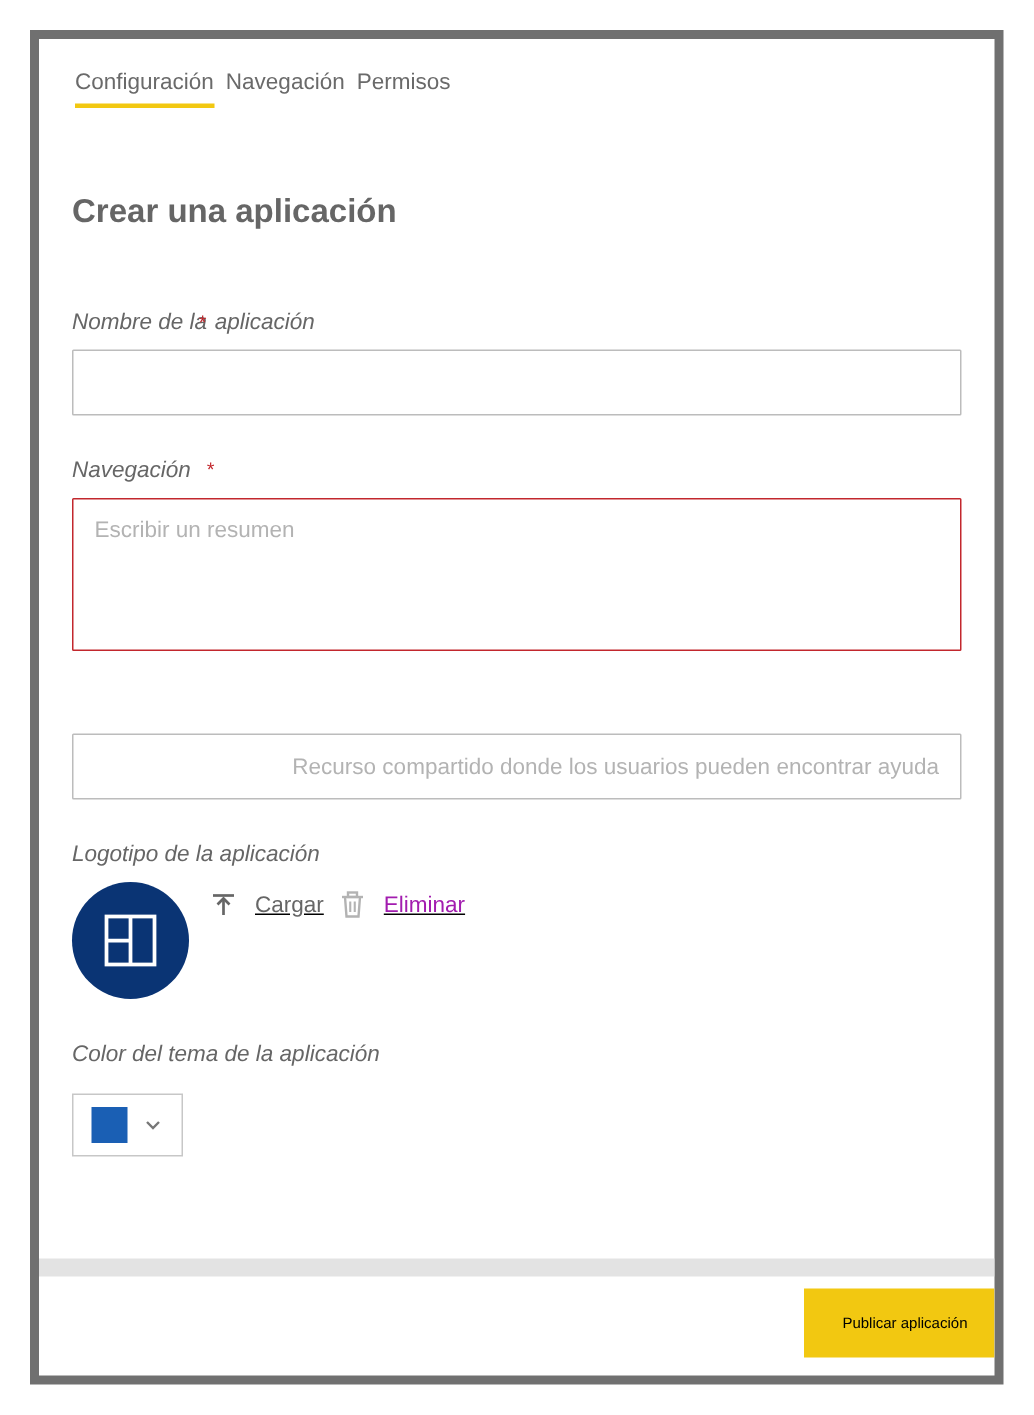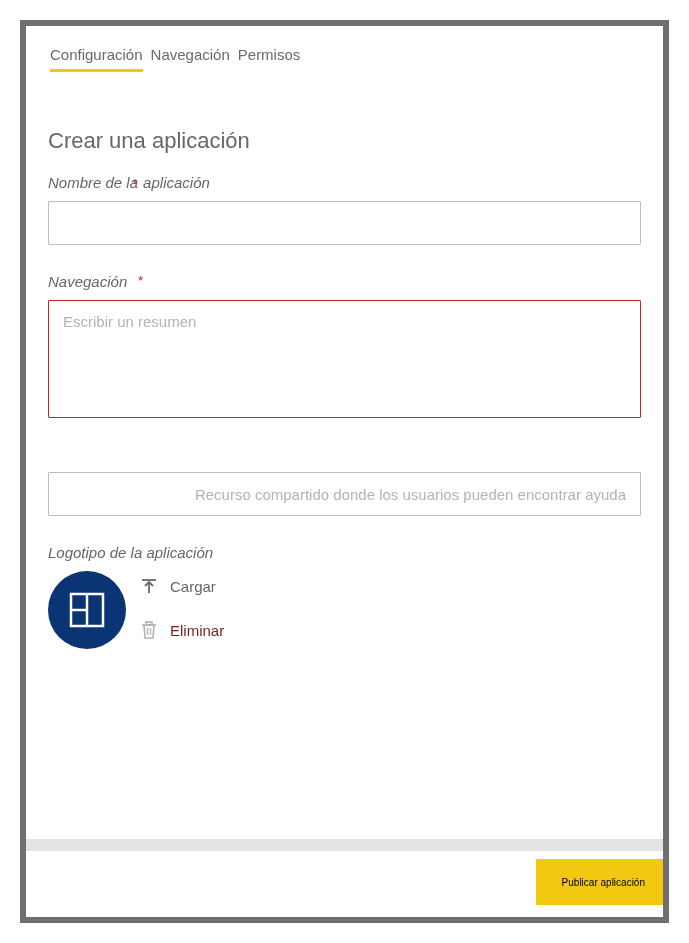--- a/index.html
+++ b/index.html
@@ -38,22 +38,22 @@
     .tab.active {
       border-bottom: 3px solid #f2c811;
       color: #6a6a6a;
     }
     .section {
       padding: 54px 22px 0 22px;
     }
     .page-title {
       font-size: 22px;
       color: #666;
-      font-weight: 400;
-      margin-bottom: 20px;
+      font-weight: 700;
+      margin-bottom: 52px;
     }
     .field-group {
       margin-bottom: 28px;
     }
     .field-label {
       font-size: 15px;
       color: #666;
       margin-bottom: 10px;
       display: block;
       font-style: italic;
@@ -77,21 +77,21 @@
       font-size: 15px;
       padding: 0 14px;
       color: #333;
       background: #fff;
       border-radius: 1px;
       text-align: right;
     }
     .text-input::placeholder { color: #b3b3b3; }
     .textarea {
       width: 100%;
-      height: 118px;
+      height: 102px;
       border: 1px solid #c2272d;
       font-size: 15px;
       padding: 12px 14px;
       color: #333;
       background: #fff;
       resize: none;
       font-family: inherit;
       border-radius: 1px;
     }
     .textarea::placeholder { color: #b3b3b3; }
@@ -105,33 +105,34 @@
       width: 78px;
       height: 78px;
       border-radius: 50%;
       background: #0a3474;
       display: flex;
       align-items: center;
       justify-content: center;
     }
     .logo-actions {
       display: flex;
-      flex-direction: column;
-      gap: 26px;
+      flex-direction: row;
+      gap: 10px;
       padding-top: 6px;
+      text-decoration: underline;
     }
     .logo-action {
       display: flex;
       align-items: center;
       gap: 12px;
       font-size: 15px;
       cursor: pointer;
     }
     .logo-action.upload { color: #666; }
-    .logo-action.delete { color: #7f1d1d; cursor: default; }
+    .logo-action.delete { color: #a21caf; cursor: default; }
     .color-picker {
       display: inline-flex;
       align-items: center;
       gap: 10px;
       border: 1px solid #c7c7c7;
       padding: 8px 12px;
       cursor: pointer;
       margin-top: 8px;
     }
     .color-swatch {
@@ -222,20 +223,29 @@
                 <path d="M4 4 L5 17 L13 17 L14 4" fill="none" stroke="#b3b3b3" stroke-width="1.6"></path>
                 <line x1="7.5" y1="7" x2="7.5" y2="14" stroke="#b3b3b3" stroke-width="1.4"></line>
                 <line x1="10.5" y1="7" x2="10.5" y2="14" stroke="#b3b3b3" stroke-width="1.4"></line>
               </svg>
               <span>Eliminar</span>
             </div>
           </div>
         </div>
       </div>
 
+      <div class="field-group">
+        <label class="field-label">Color del tema de la aplicación</label>
+        <div class="color-picker">
+          <div class="color-swatch" style="background: rgb(26, 95, 180);"></div>
+          <svg width="14" height="14" viewBox="0 0 14 14">
+            <polyline points="3,5 7,9 11,5" fill="none" stroke="#777" stroke-width="1.6"></polyline>
+          </svg>
+        </div>
+      </div>
 
     </div>
   </div>
 
   <div class="footer-strip"></div>
 
   <button class="publish-btn">Publicar aplicación</button>
 </div>
 
 </body></html>

